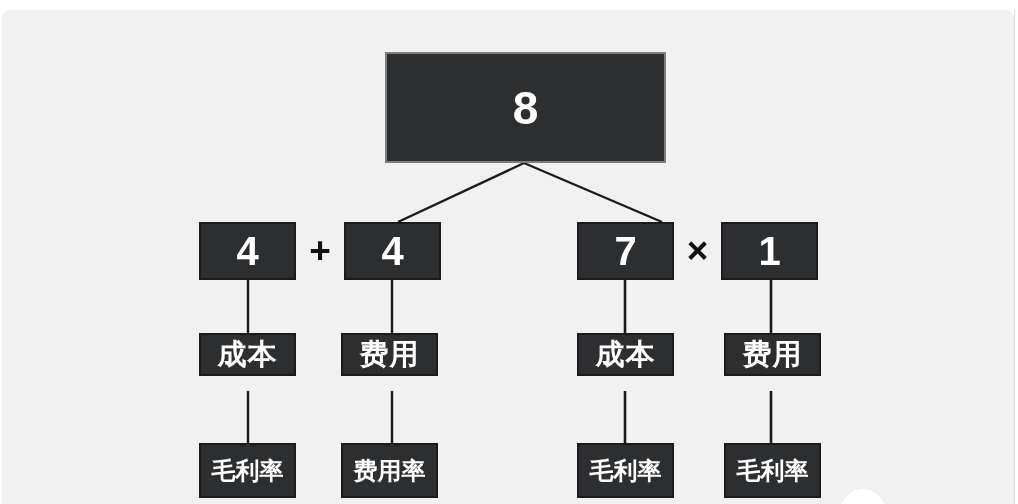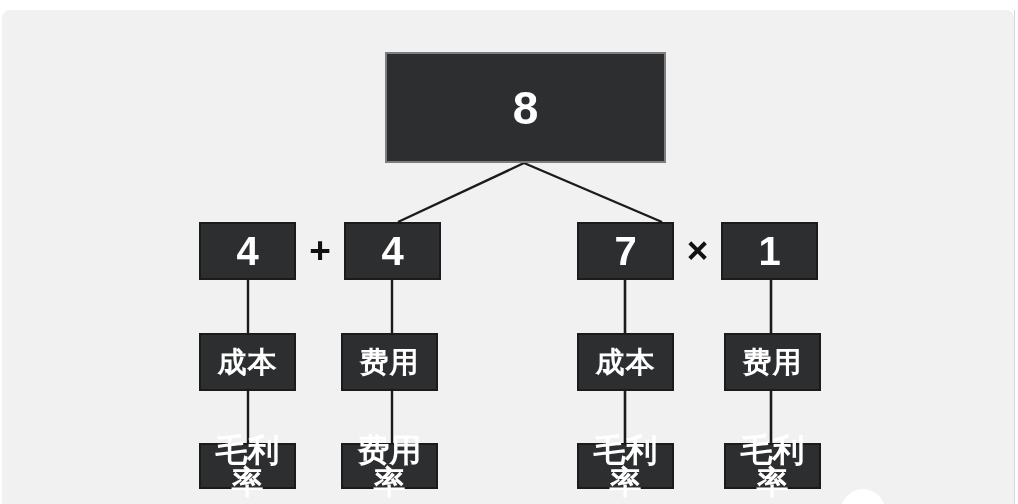--- a/index.html
+++ b/index.html
@@ -20,22 +20,22 @@
     position:absolute;display:flex;align-items:center;justify-content:center;
     background:#2d2e30;color:#ffffff;font-weight:bold;box-sizing:border-box;
     text-align:center;line-height:1;
   }
   .node-root{
     left:385px;top:52px;width:281px;height:111px;
     border:2px solid #7d7e80;font-size:46px;
   }
   .node-sm{border:2px solid #1b1b1b;}
   .row2{top:222px;height:58px;width:97px;font-size:40px;}
-  .row3{top:333px;height:58px;width:97px;font-size:29px;letter-spacing:1px;}
-  .row4{top:443px;height:46px;width:97px;font-size:32px;}
+  .row3{top:333px;height:43px;width:97px;font-size:29px;letter-spacing:1px;}
+  .row4{top:443px;height:55px;width:97px;font-size:24px;}
   .colA{left:199px;} .colB{left:344px;} .colC{left:577px;} .colD{left:721px;}
   .colB3{left:341px;} .colD3{left:724px;}
   .op{
     position:absolute;top:222px;height:58px;display:flex;align-items:center;justify-content:center;
     color:#111111;font-weight:bold;font-size:37px;
   }
   .op-plus{left:296px;width:48px;}
   .op-times{left:674px;width:47px;}
   .corner-dot{
     position:absolute;left:841px;top:489px;width:44px;height:44px;border-radius:50%;

